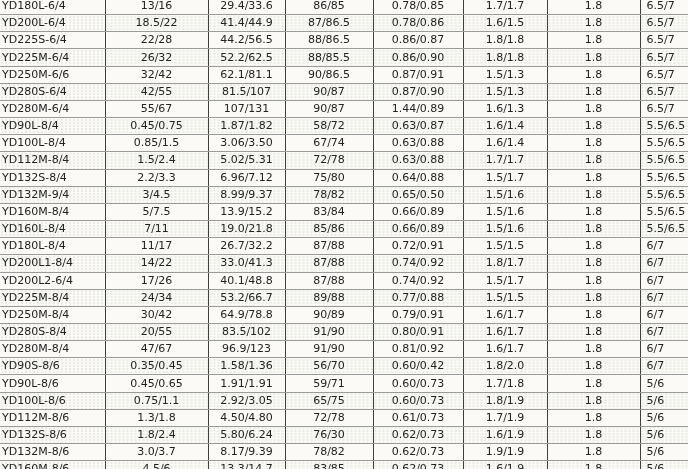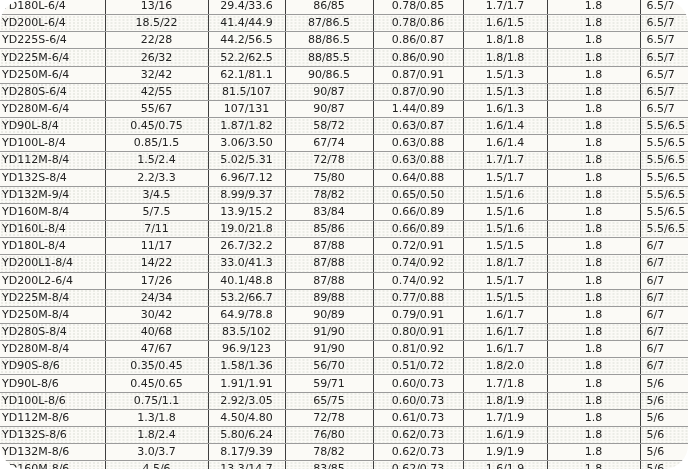--- a/index.html
+++ b/index.html
@@ -1,16 +1,16 @@
 <!DOCTYPE html>
 <html style="--bg: #fbfaf6; --text: #222222; --border-dark: #3f3f3f; --border-light: #9b9b9b;"><head>
 <meta charset="utf-8">
 <style>
   html,body{margin:0;padding:0;overflow:hidden;}
-  #page{position:relative;width:688px;height:469px;overflow:hidden;background:var(--bg,#fbfaf6);border-radius:24px;}
+  #page{position:relative;width:688px;height:469px;overflow:hidden;background:var(--bg,#fbfaf6);}
   table{border-collapse:collapse;table-layout:fixed;width:740px;position:absolute;top:-2px;left:0;}
   td{
     height:16.17px;
     padding:0;
     font-family:"DejaVu Sans","Liberation Sans",sans-serif;
     font-size:11px;
     line-height:16px;
     color:var(--text,#222);
     text-align:center;
     border-bottom:1px solid var(--border-light,#9b9b9b);
@@ -75,21 +75,21 @@
           <td>YD225M-6/4</td>
           <td>26/32</td>
           <td>52.2/62.5</td>
           <td>88/85.5</td>
           <td>0.86/0.90</td>
           <td>1.8/1.8</td>
           <td>1.8</td>
           <td>6.5/7</td>
         </tr>
         <tr>
-          <td>YD250M-6/4</td>
+          <td>YD250M-6/6</td>
           <td>32/42</td>
           <td>62.1/81.1</td>
           <td>90/86.5</td>
           <td>0.87/0.91</td>
           <td>1.5/1.3</td>
           <td>1.8</td>
           <td>6.5/7</td>
         </tr>
         <tr class="shade">
           <td>YD280S-6/4</td>
@@ -226,21 +226,21 @@
           <td>30/42</td>
           <td>64.9/78.8</td>
           <td>90/89</td>
           <td>0.79/0.91</td>
           <td>1.6/1.7</td>
           <td>1.8</td>
           <td>6/7</td>
         </tr>
         <tr class="shade">
           <td>YD280S-8/4</td>
-          <td>40/68</td>
+          <td>20/55</td>
           <td>83.5/102</td>
           <td>91/90</td>
           <td>0.80/0.91</td>
           <td>1.6/1.7</td>
           <td>1.8</td>
           <td>6/7</td>
         </tr>
         <tr>
           <td>YD280M-8/4</td>
           <td>47/67</td>
@@ -249,21 +249,21 @@
           <td>0.81/0.92</td>
           <td>1.6/1.7</td>
           <td>1.8</td>
           <td>6/7</td>
         </tr>
         <tr class="shade">
           <td>YD90S-8/6</td>
           <td>0.35/0.45</td>
           <td>1.58/1.36</td>
           <td>56/70</td>
-          <td>0.51/0.72</td>
+          <td>0.60/0.42</td>
           <td>1.8/2.0</td>
           <td>1.8</td>
           <td>6/7</td>
         </tr>
         <tr>
           <td>YD90L-8/6</td>
           <td>0.45/0.65</td>
           <td>1.91/1.91</td>
           <td>59/71</td>
           <td>0.60/0.73</td>
@@ -288,21 +288,21 @@
           <td>72/78</td>
           <td>0.61/0.73</td>
           <td>1.7/1.9</td>
           <td>1.8</td>
           <td>5/6</td>
         </tr>
         <tr class="shade">
           <td>YD132S-8/6</td>
           <td>1.8/2.4</td>
           <td>5.80/6.24</td>
-          <td>76/80</td>
+          <td>76/30</td>
           <td>0.62/0.73</td>
           <td>1.6/1.9</td>
           <td>1.8</td>
           <td>5/6</td>
         </tr>
         <tr>
           <td>YD132M-8/6</td>
           <td>3.0/3.7</td>
           <td>8.17/9.39</td>
           <td>78/82</td>

